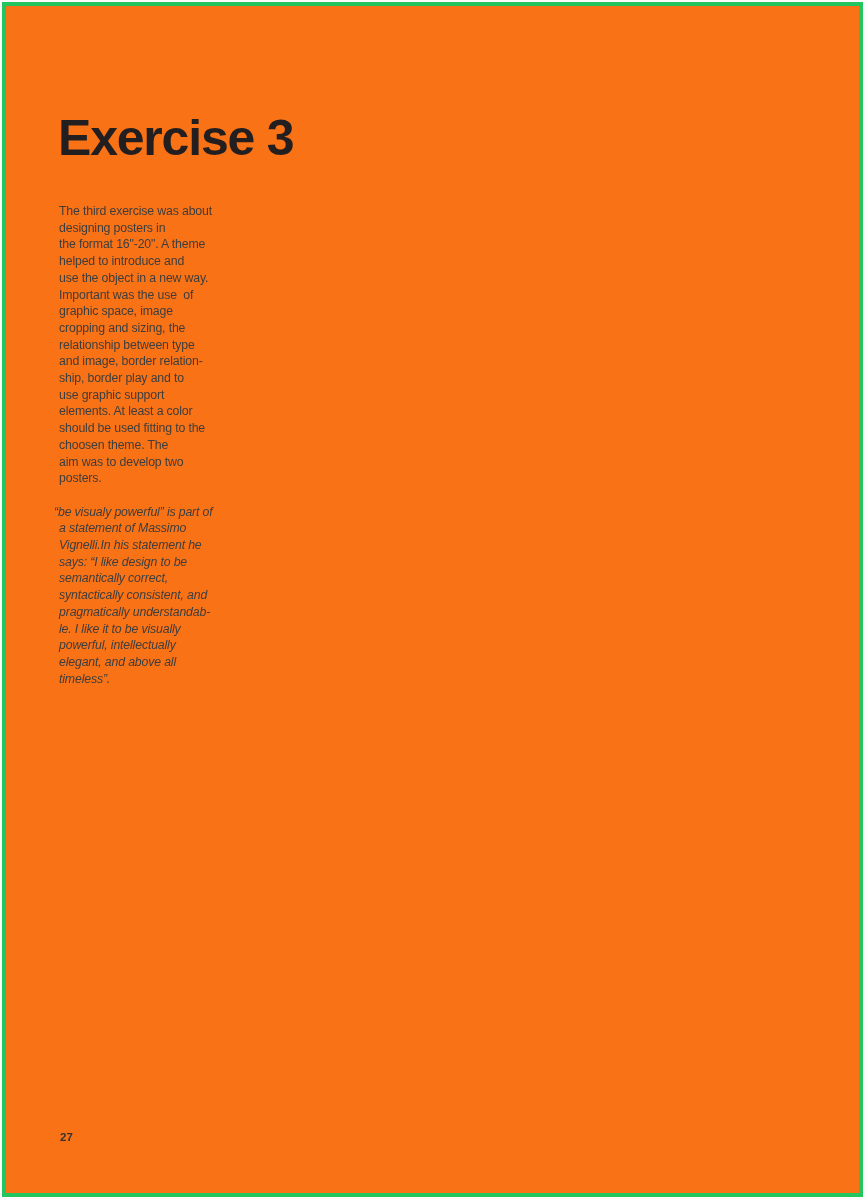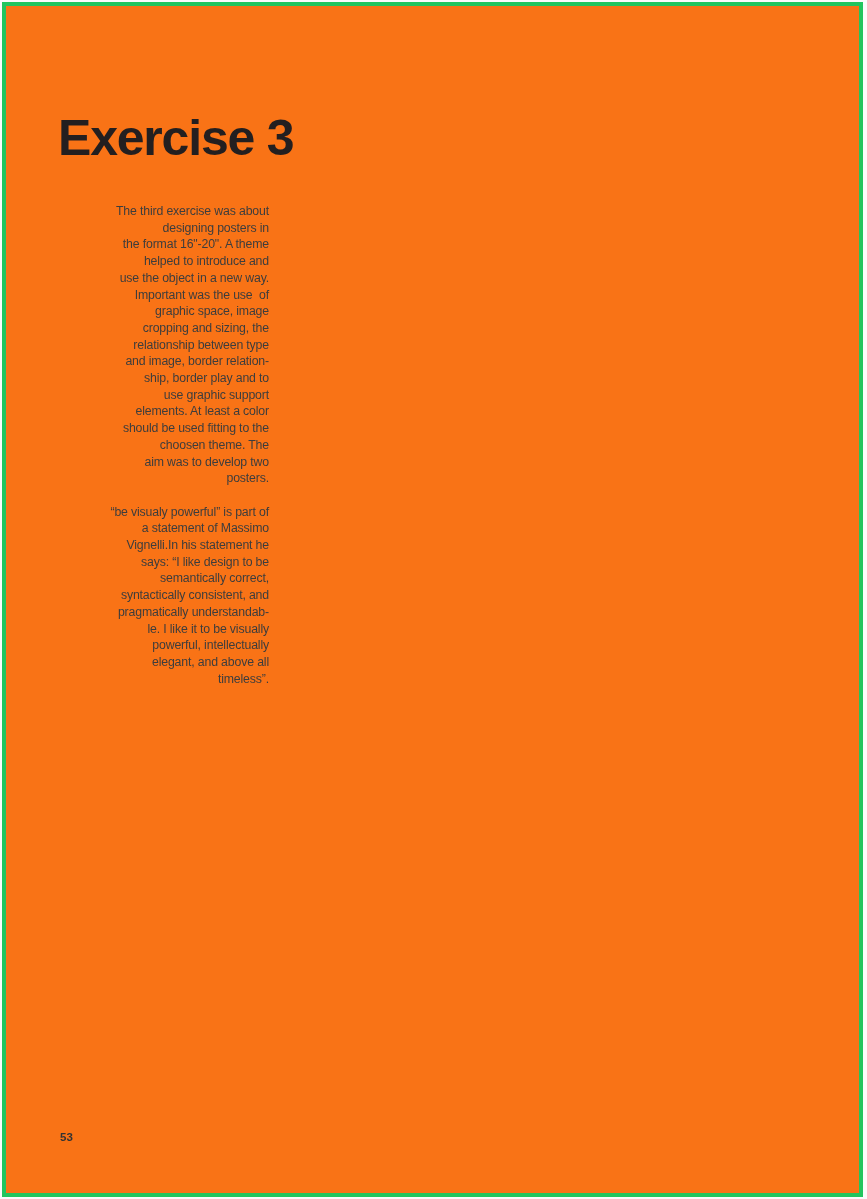--- a/index.html
+++ b/index.html
@@ -36,28 +36,28 @@
   }
   .body-col {
     position: absolute;
     left: 53px;
     top: 197px;
     width: 210px;
     color: #3d3d3d;
     font-size: 12.3px;
     line-height: 16.7px;
     letter-spacing: -0.15px;
-    text-align: right;
   }
   .body-col p {
     margin: 0 0 16.7px 0;
     white-space: pre-wrap;
   }
   .body-col p.hanging-quote {
     text-indent: -5px;
+    font-style: italic;
   }
   .keywords {
     position: absolute;
     left: 418px;
     top: 199px;
     color: #2e2e2e;
     font-size: 12.3px;
     line-height: 16.65px;
     font-weight: bold;
     letter-spacing: -0.1px;
@@ -104,15 +104,15 @@
 semantically correct,
 syntactically consistent, and
 pragmatically understandab-
 le. I like it to be visually
 powerful, intellectually
 elegant, and above all
 timeless”.</p>
   </div>
 
 
-  <div class="page-number">53</div>
+  <div class="page-number">27</div>
 
 </div>
 
 </body></html>

